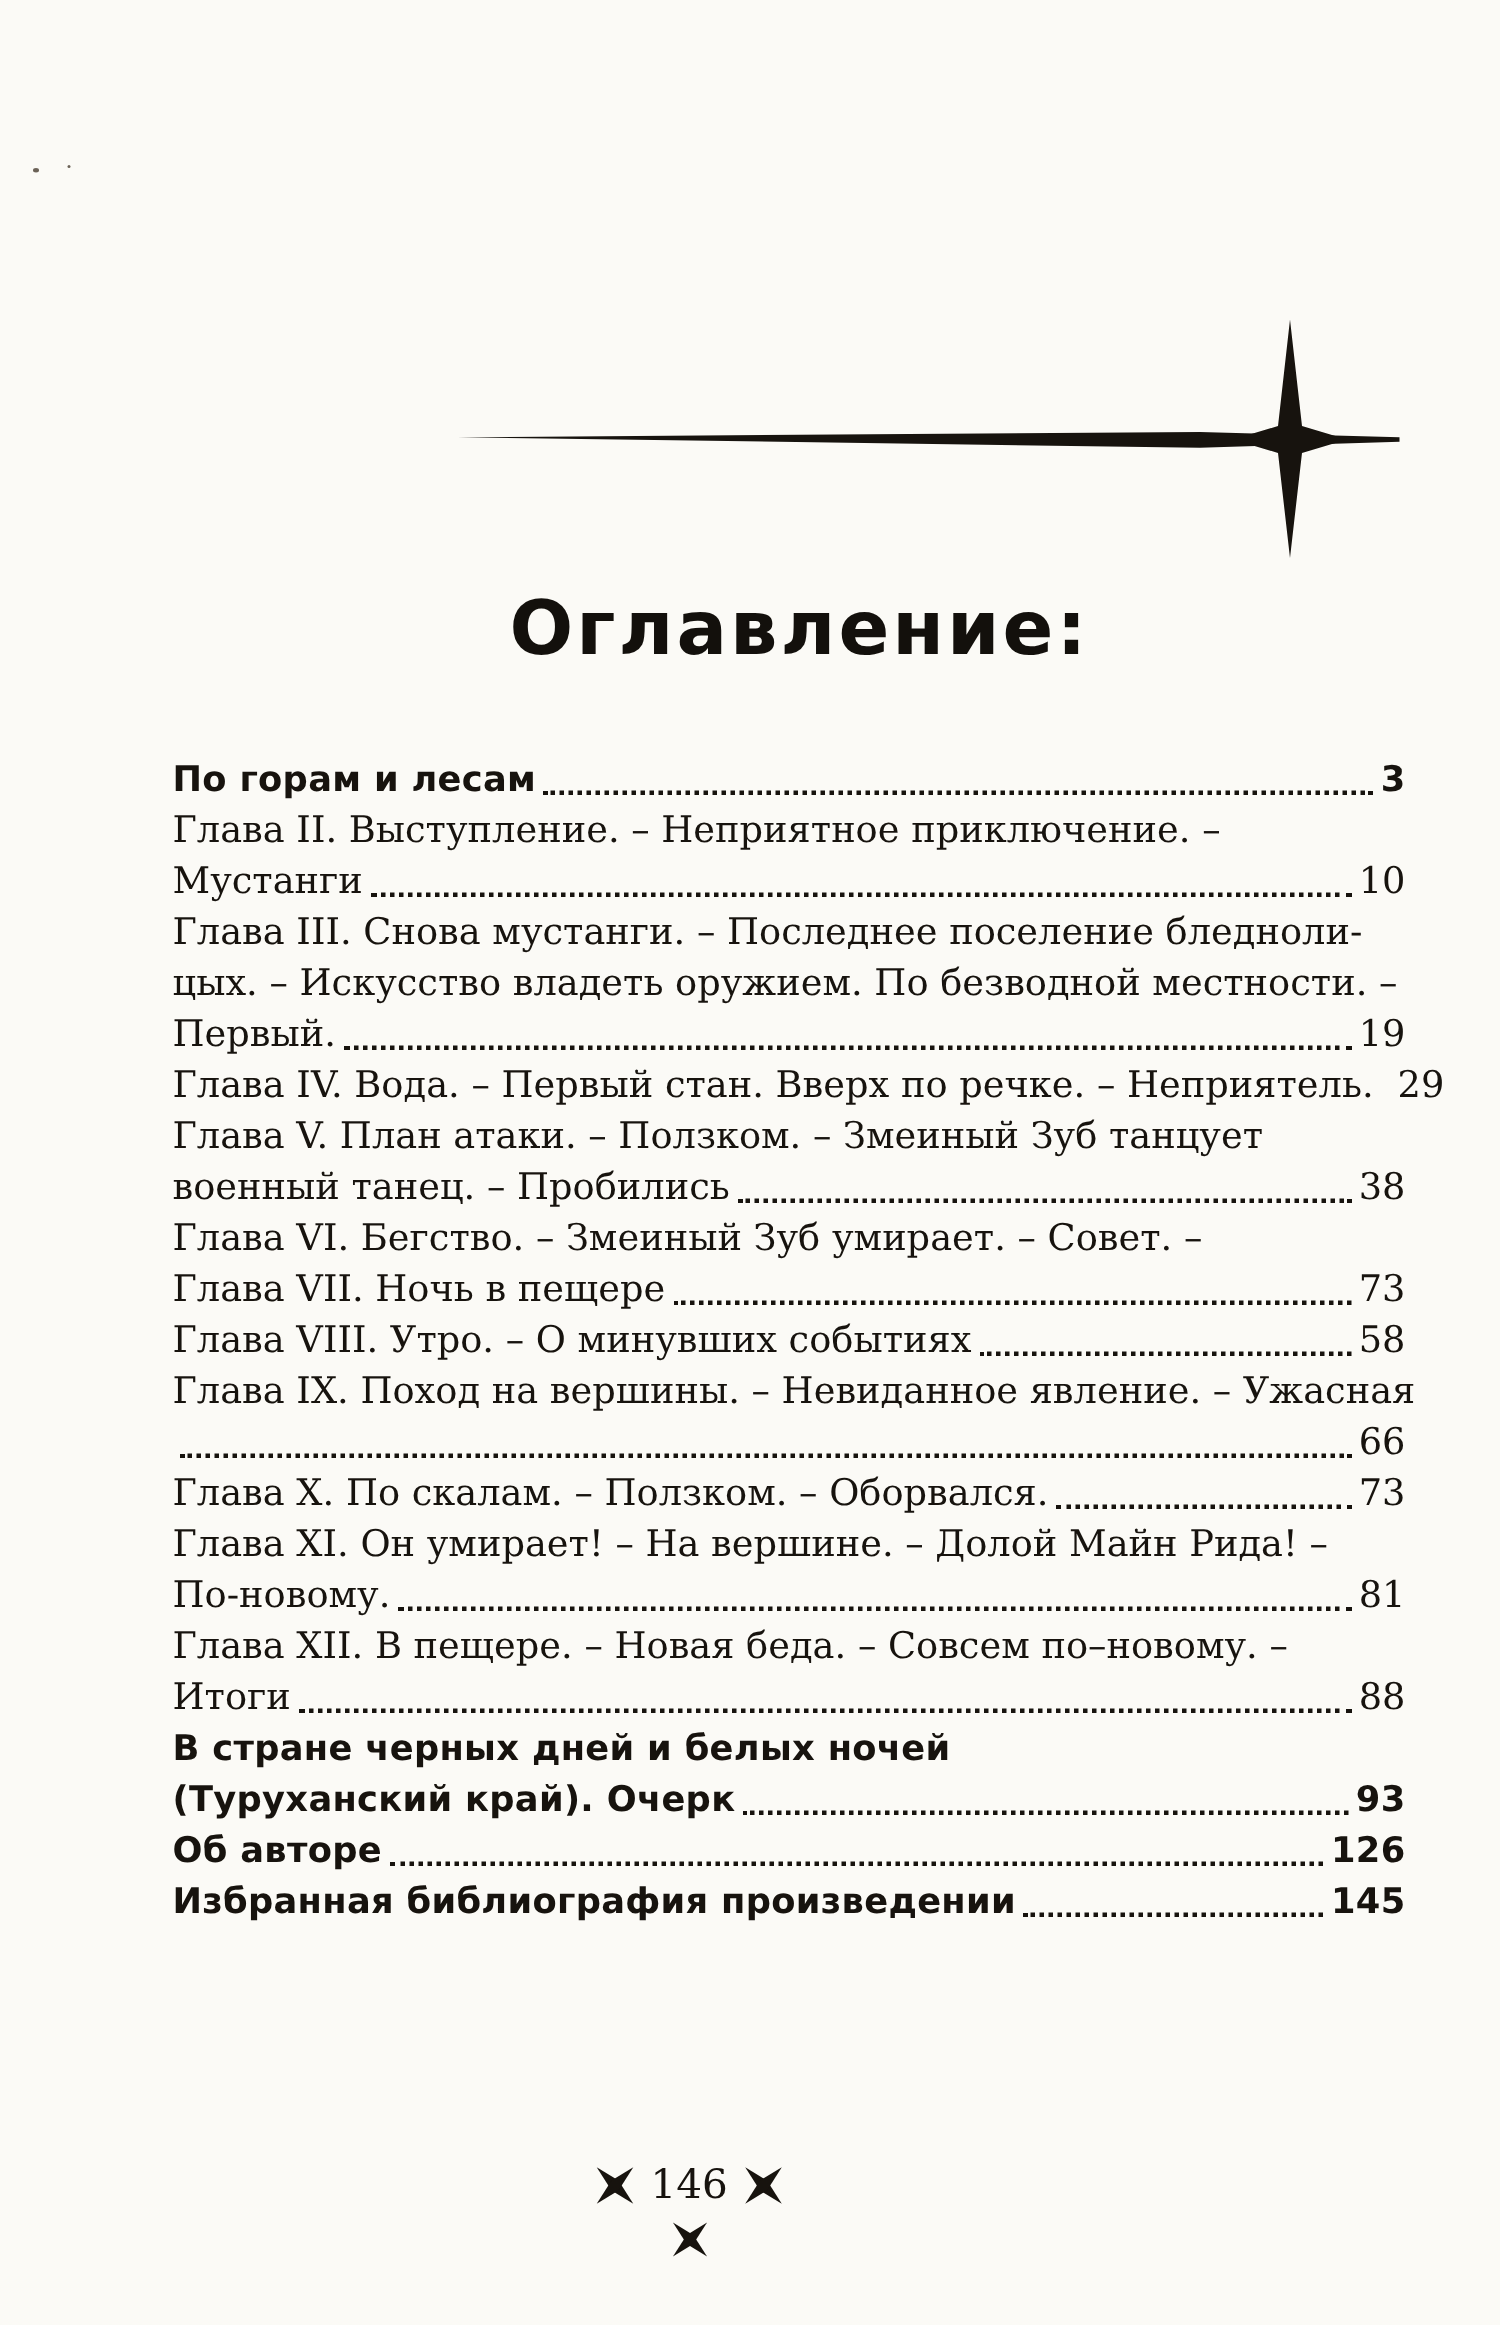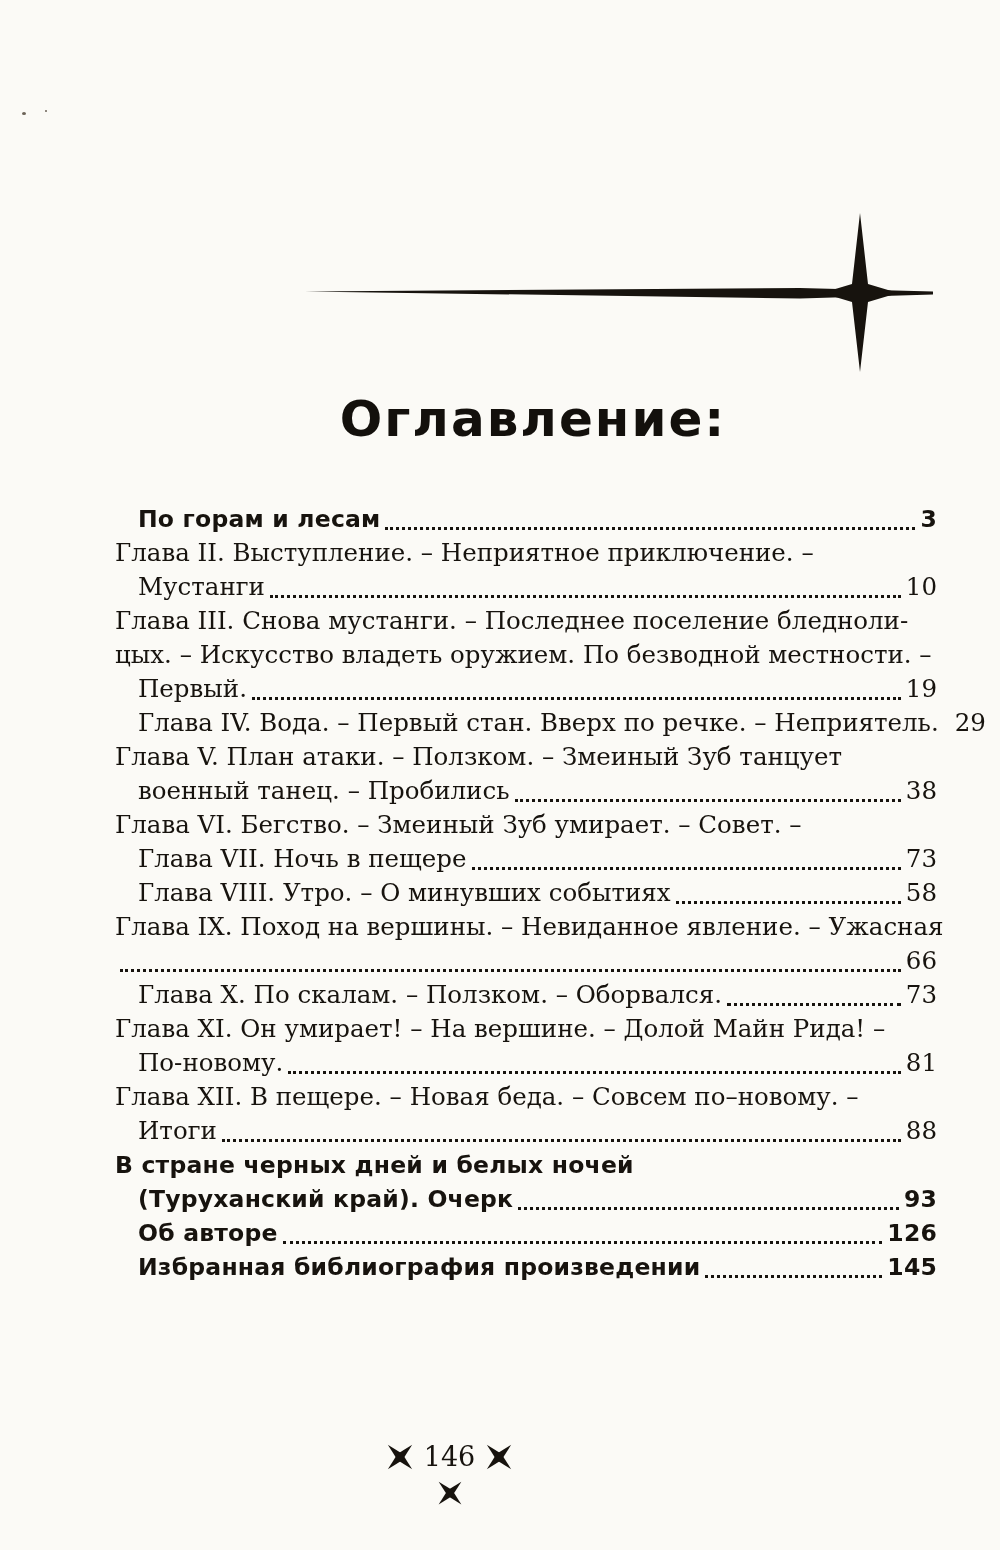--- a/index.html
+++ b/index.html
@@ -58,35 +58,35 @@
     letter-spacing: 0.2px;
   }
   .toc-line {
     line-height: 34px;
     white-space: nowrap;
   }
   .toc-line.last {
     display: flex;
     align-items: flex-end;
   }
-  .toc-text { white-space: nowrap; margin-left: 23px; }
+  .toc-text { white-space: nowrap; }
   .leader {
     flex: 1 1 auto;
     min-width: 10px;
     border-bottom: 3px dotted #17130e;
     margin: 0 5px;
     transform: translateY(-6px);
   }
   .leader.no-dots { border-bottom: none; min-width: 6px; }
   .page-num { white-space: nowrap; }
 
   
   .footer {
     position: absolute;
-    top: 1440px; left: 6px;
+    top: 1440px; left: 16px;
     width: 887px;
     text-align: center;
   }
   .footer-row {
     display: flex;
     justify-content: center;
     align-items: center;
     gap: 9px;
   }
   .folio {

